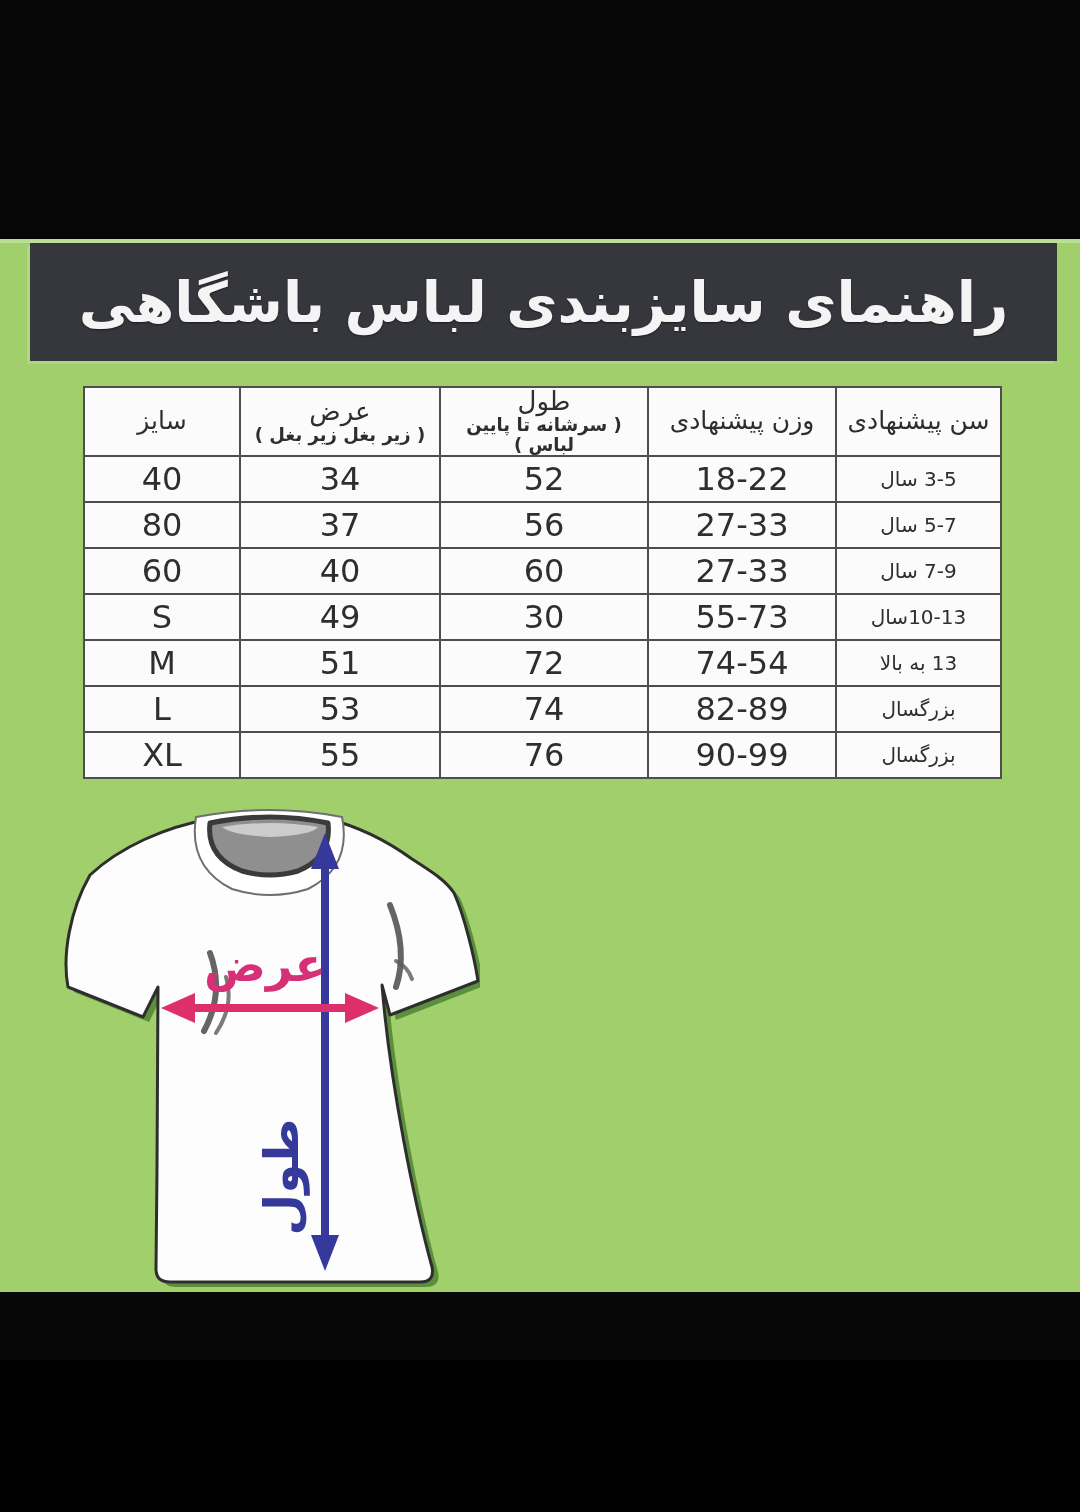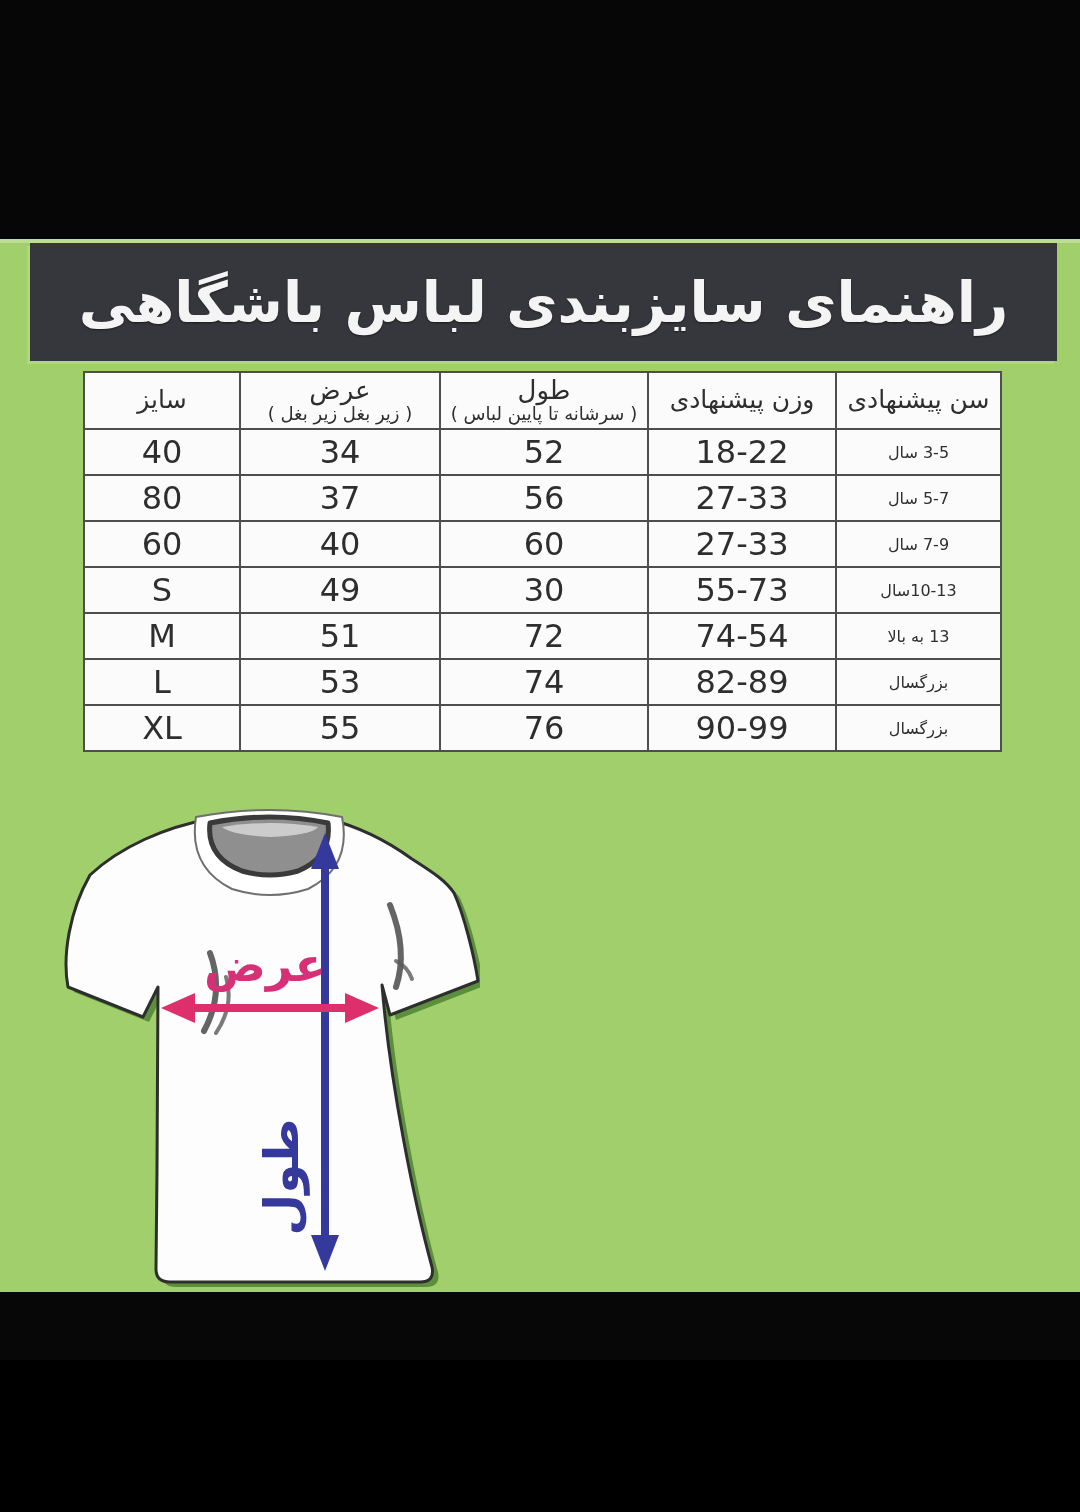--- a/index.html
+++ b/index.html
@@ -40,41 +40,41 @@
   }
   .title-band .title {
     color: #f4f4f4;
     font-size: 56px;
     font-weight: bold;
     direction: rtl;
     white-space: nowrap;
     text-shadow: 0 1px 2px rgba(0,0,0,0.5);
   }
   table.size-table {
-    position: absolute; left: 83px; top: 371px;
+    position: absolute; left: 83px; top: 386px;
     width: 917px;
     border-collapse: collapse;
     table-layout: fixed;
     background: #fbfbfb;
   }
   table.size-table th, table.size-table td {
     border: 2px solid #4e4e4e;
     text-align: center;
     vertical-align: middle;
     color: #2e2e2e;
     direction: rtl;
     overflow: hidden;
   }
   table.size-table thead tr { height: 57px; }
   table.size-table tbody tr { height: 46px; }
   th .h-main { display: block; font-weight: normal; font-size: 26px; line-height: 1.05; }
   th .h-main.solo { font-size: 25px; }
-  th .h-sub { display: block; font-weight: normal; font-size: 18px; line-height: 1.1; }
+  th .h-sub { display: block; font-weight: bold; font-size: 18px; line-height: 1.1; }
   td.num { font-size: 32px; direction: ltr; }
-  td.age { font-size: 16px; }
+  td.age { font-size: 20px; }
   .tshirt-wrap {
     position: absolute; left: 60px; top: 805px;
     width: 420px; height: 487px;
   }
   .tshirt-wrap svg { display: block; }
 </style>
 </head>
 <body>
 
 <div class="stage">

